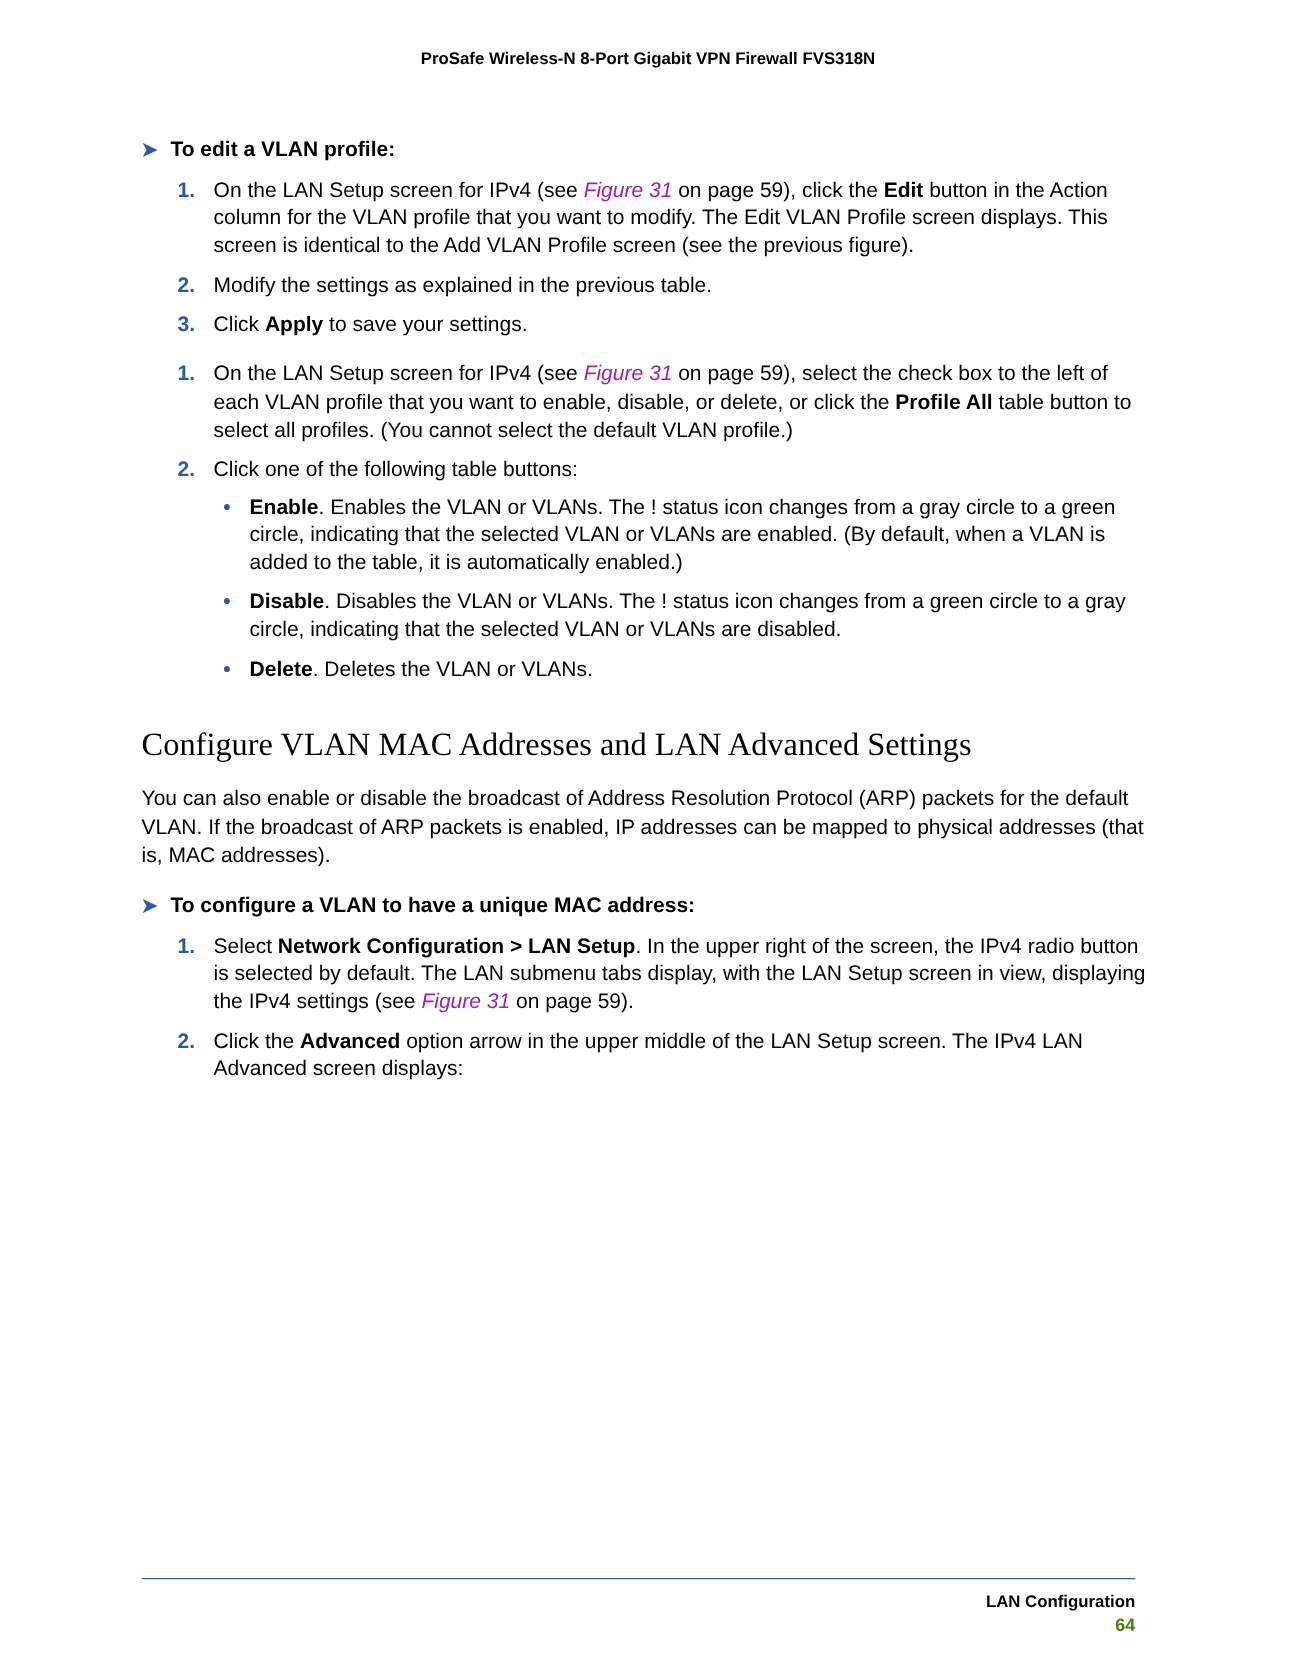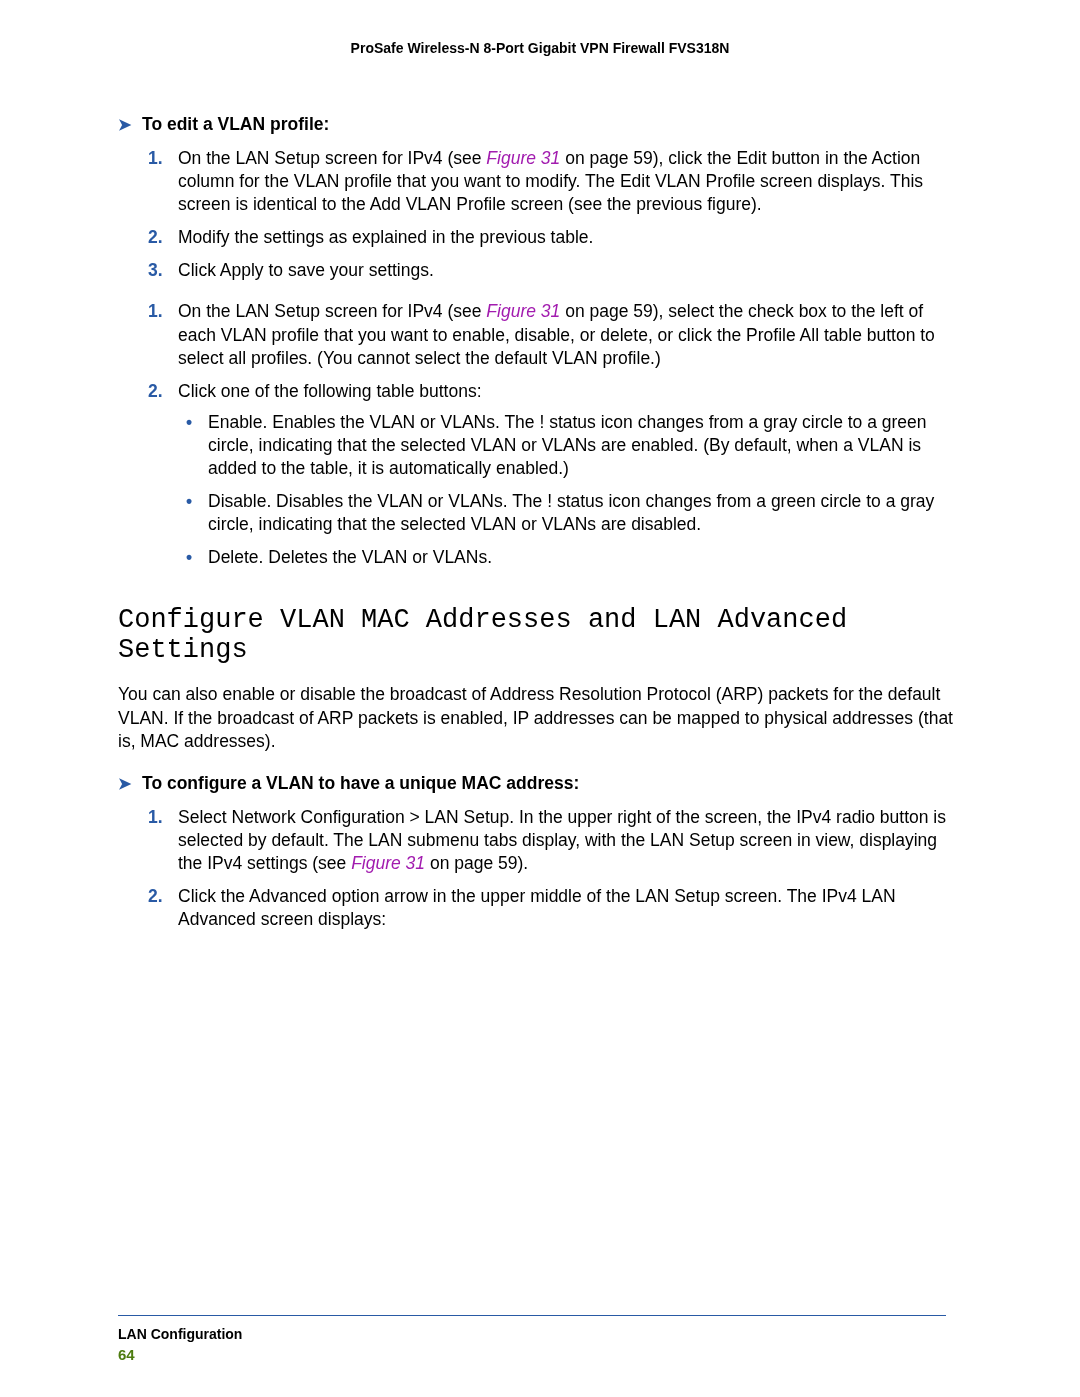--- a/index.html
+++ b/index.html
@@ -72,25 +72,25 @@
     left: 8px;
     top: 0;
     color: #295aa5;
     font-weight: bold;
   }
   .link {
     color: #a21caf;
     font-style: italic;
   }
   .bold {
-    font-weight: normal;
+    font-weight: bold;
     margin-top: 12px;
   }
   h2.section-heading {
-    font-family: Liberation Mono, monospace;
+    font-family: Liberation Serif, serif;
     font-size: 27px;
     font-weight: normal;
     margin-top: 36px;
     margin-bottom: 18px;
     color: #000;
   }
   p.body {
     font-size: 17.5px;
     line-height: 1.32;
     margin: 0 0 18px 0;
@@ -98,21 +98,21 @@
   .footer-rule {
     border: none;
     border-top: 1px solid #295aa5;
     margin: 0;
   }
   .footer {
     position: absolute;
     bottom: 34px;
     left: 118px;
     right: 134px;
-    text-align: left;
+    text-align: right;
   }
   .footer-label {
     font-size: 14px;
     font-weight: bold;
     margin-top: 10px;
   }
   .footer-pagenum {
     font-size: 15px;
     font-weight: bold;
     color: #4d7c0f;

